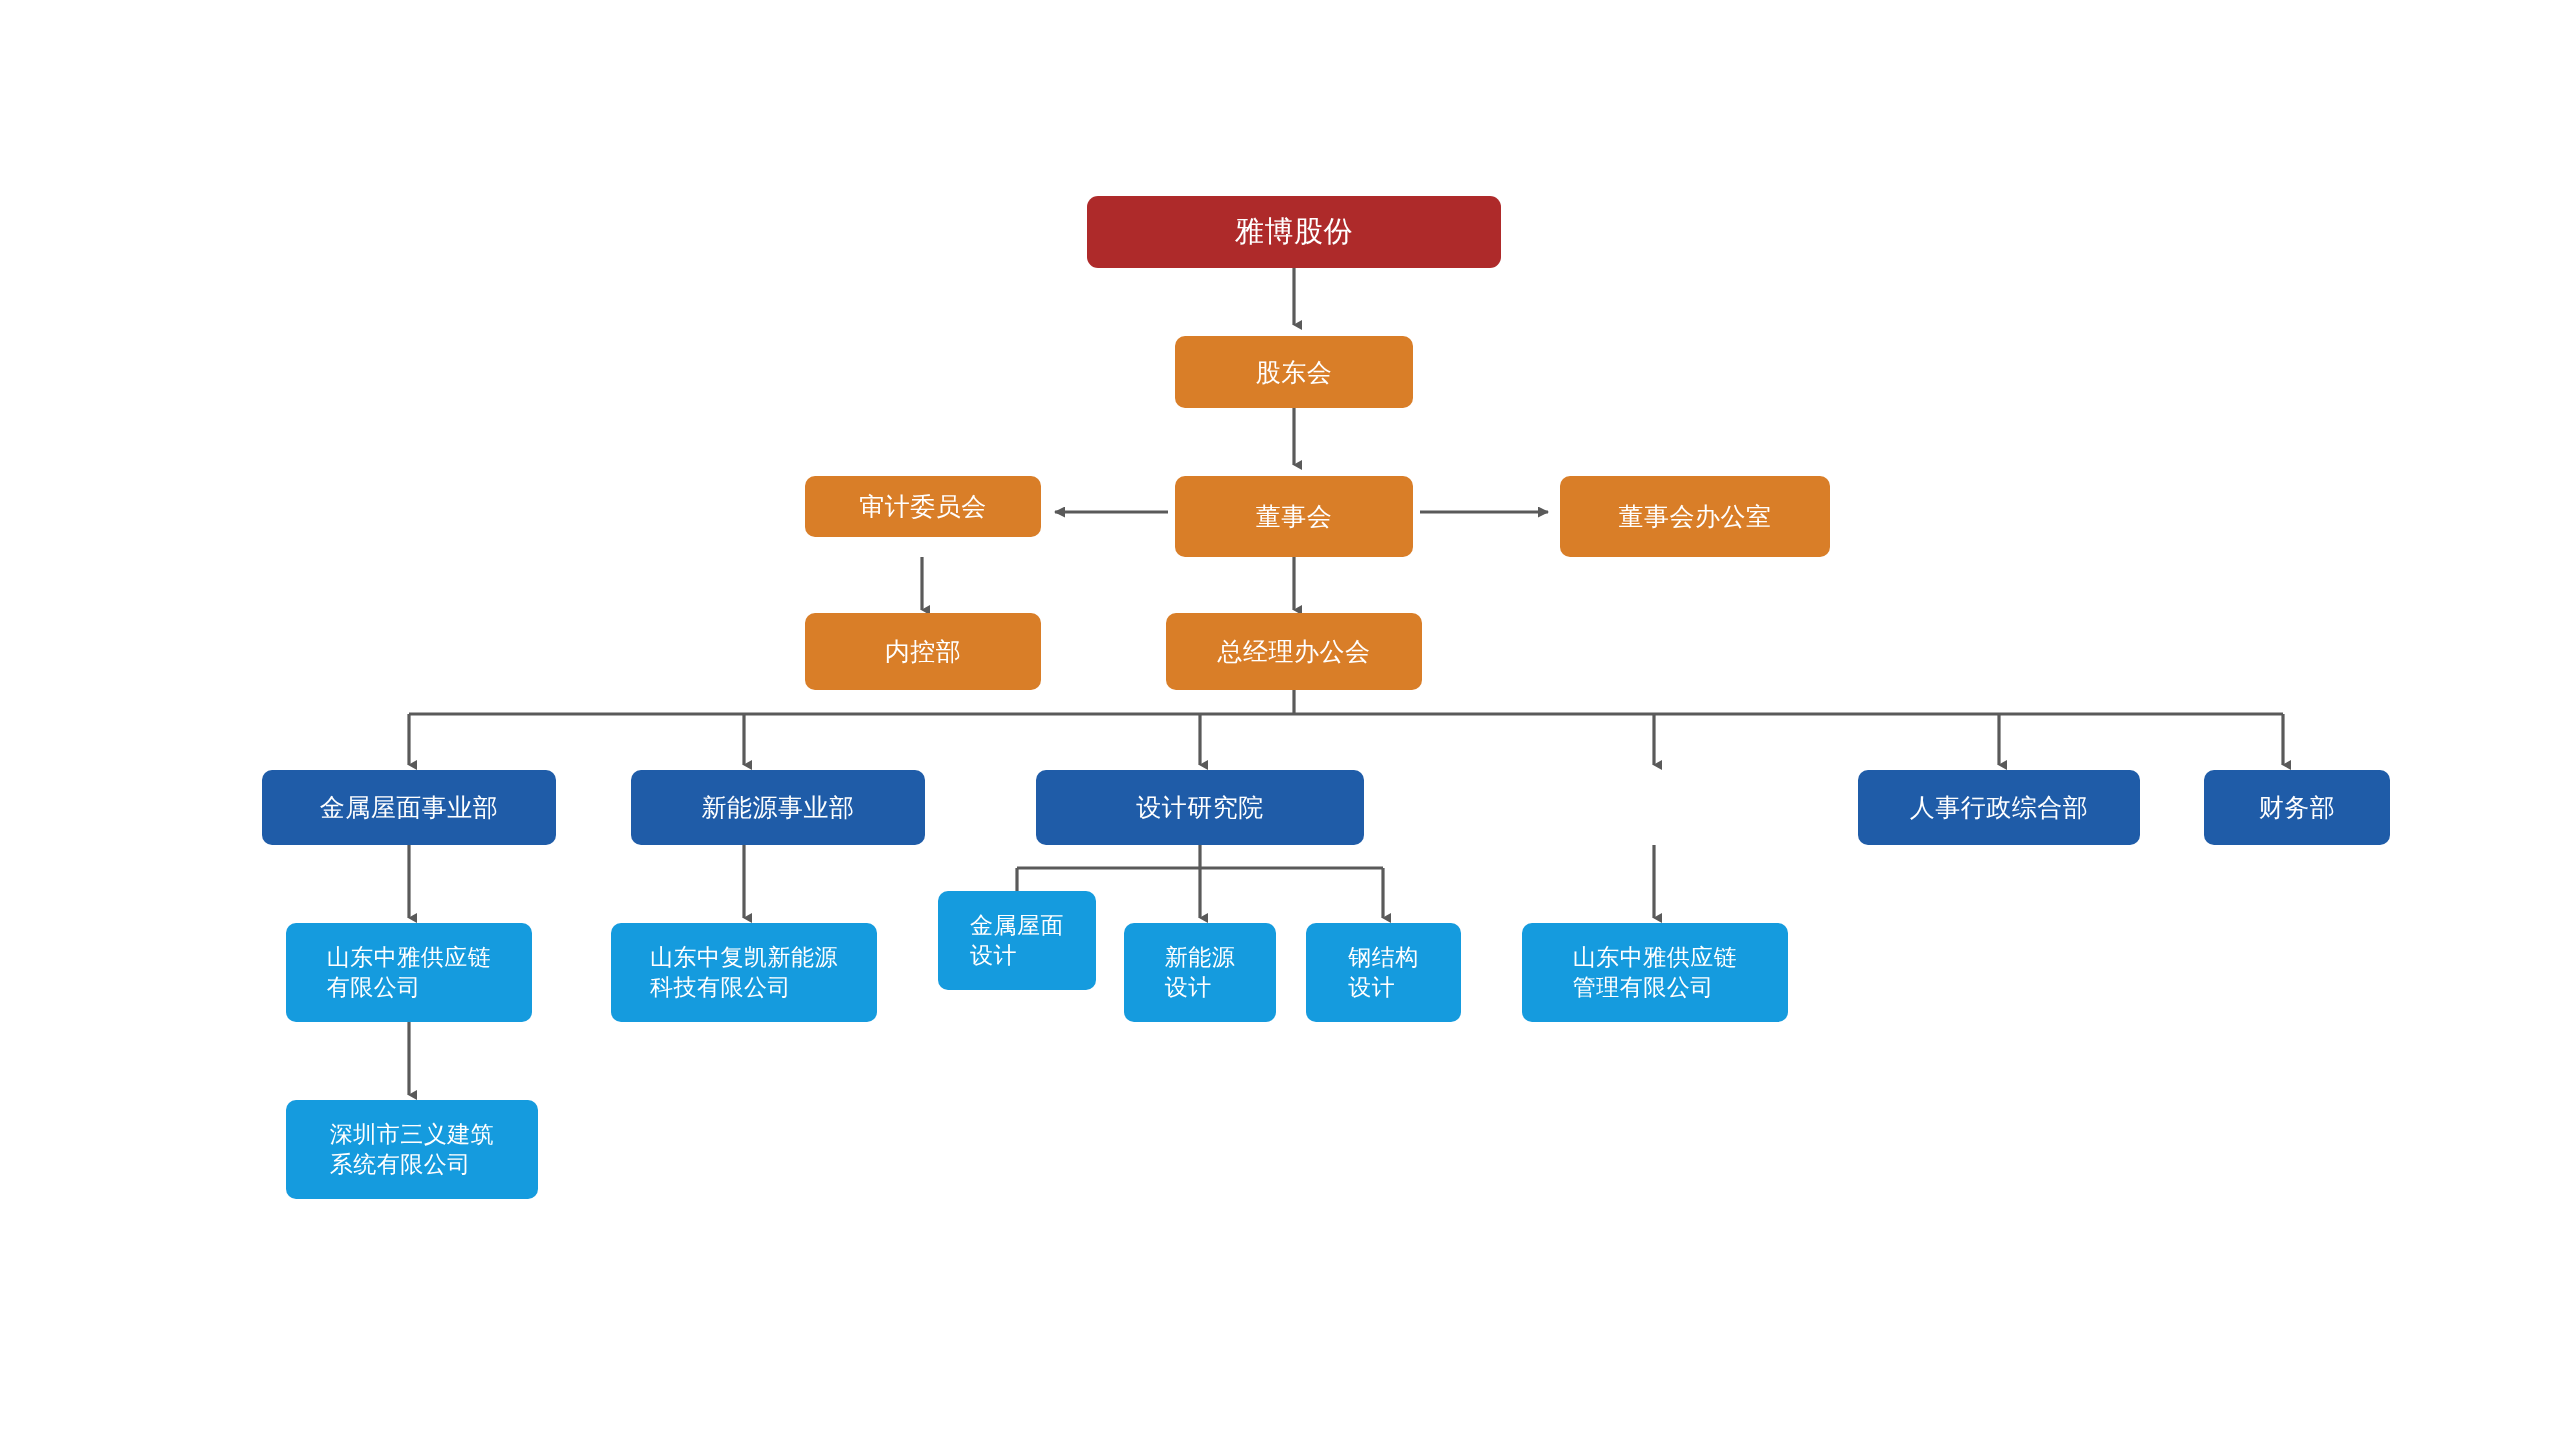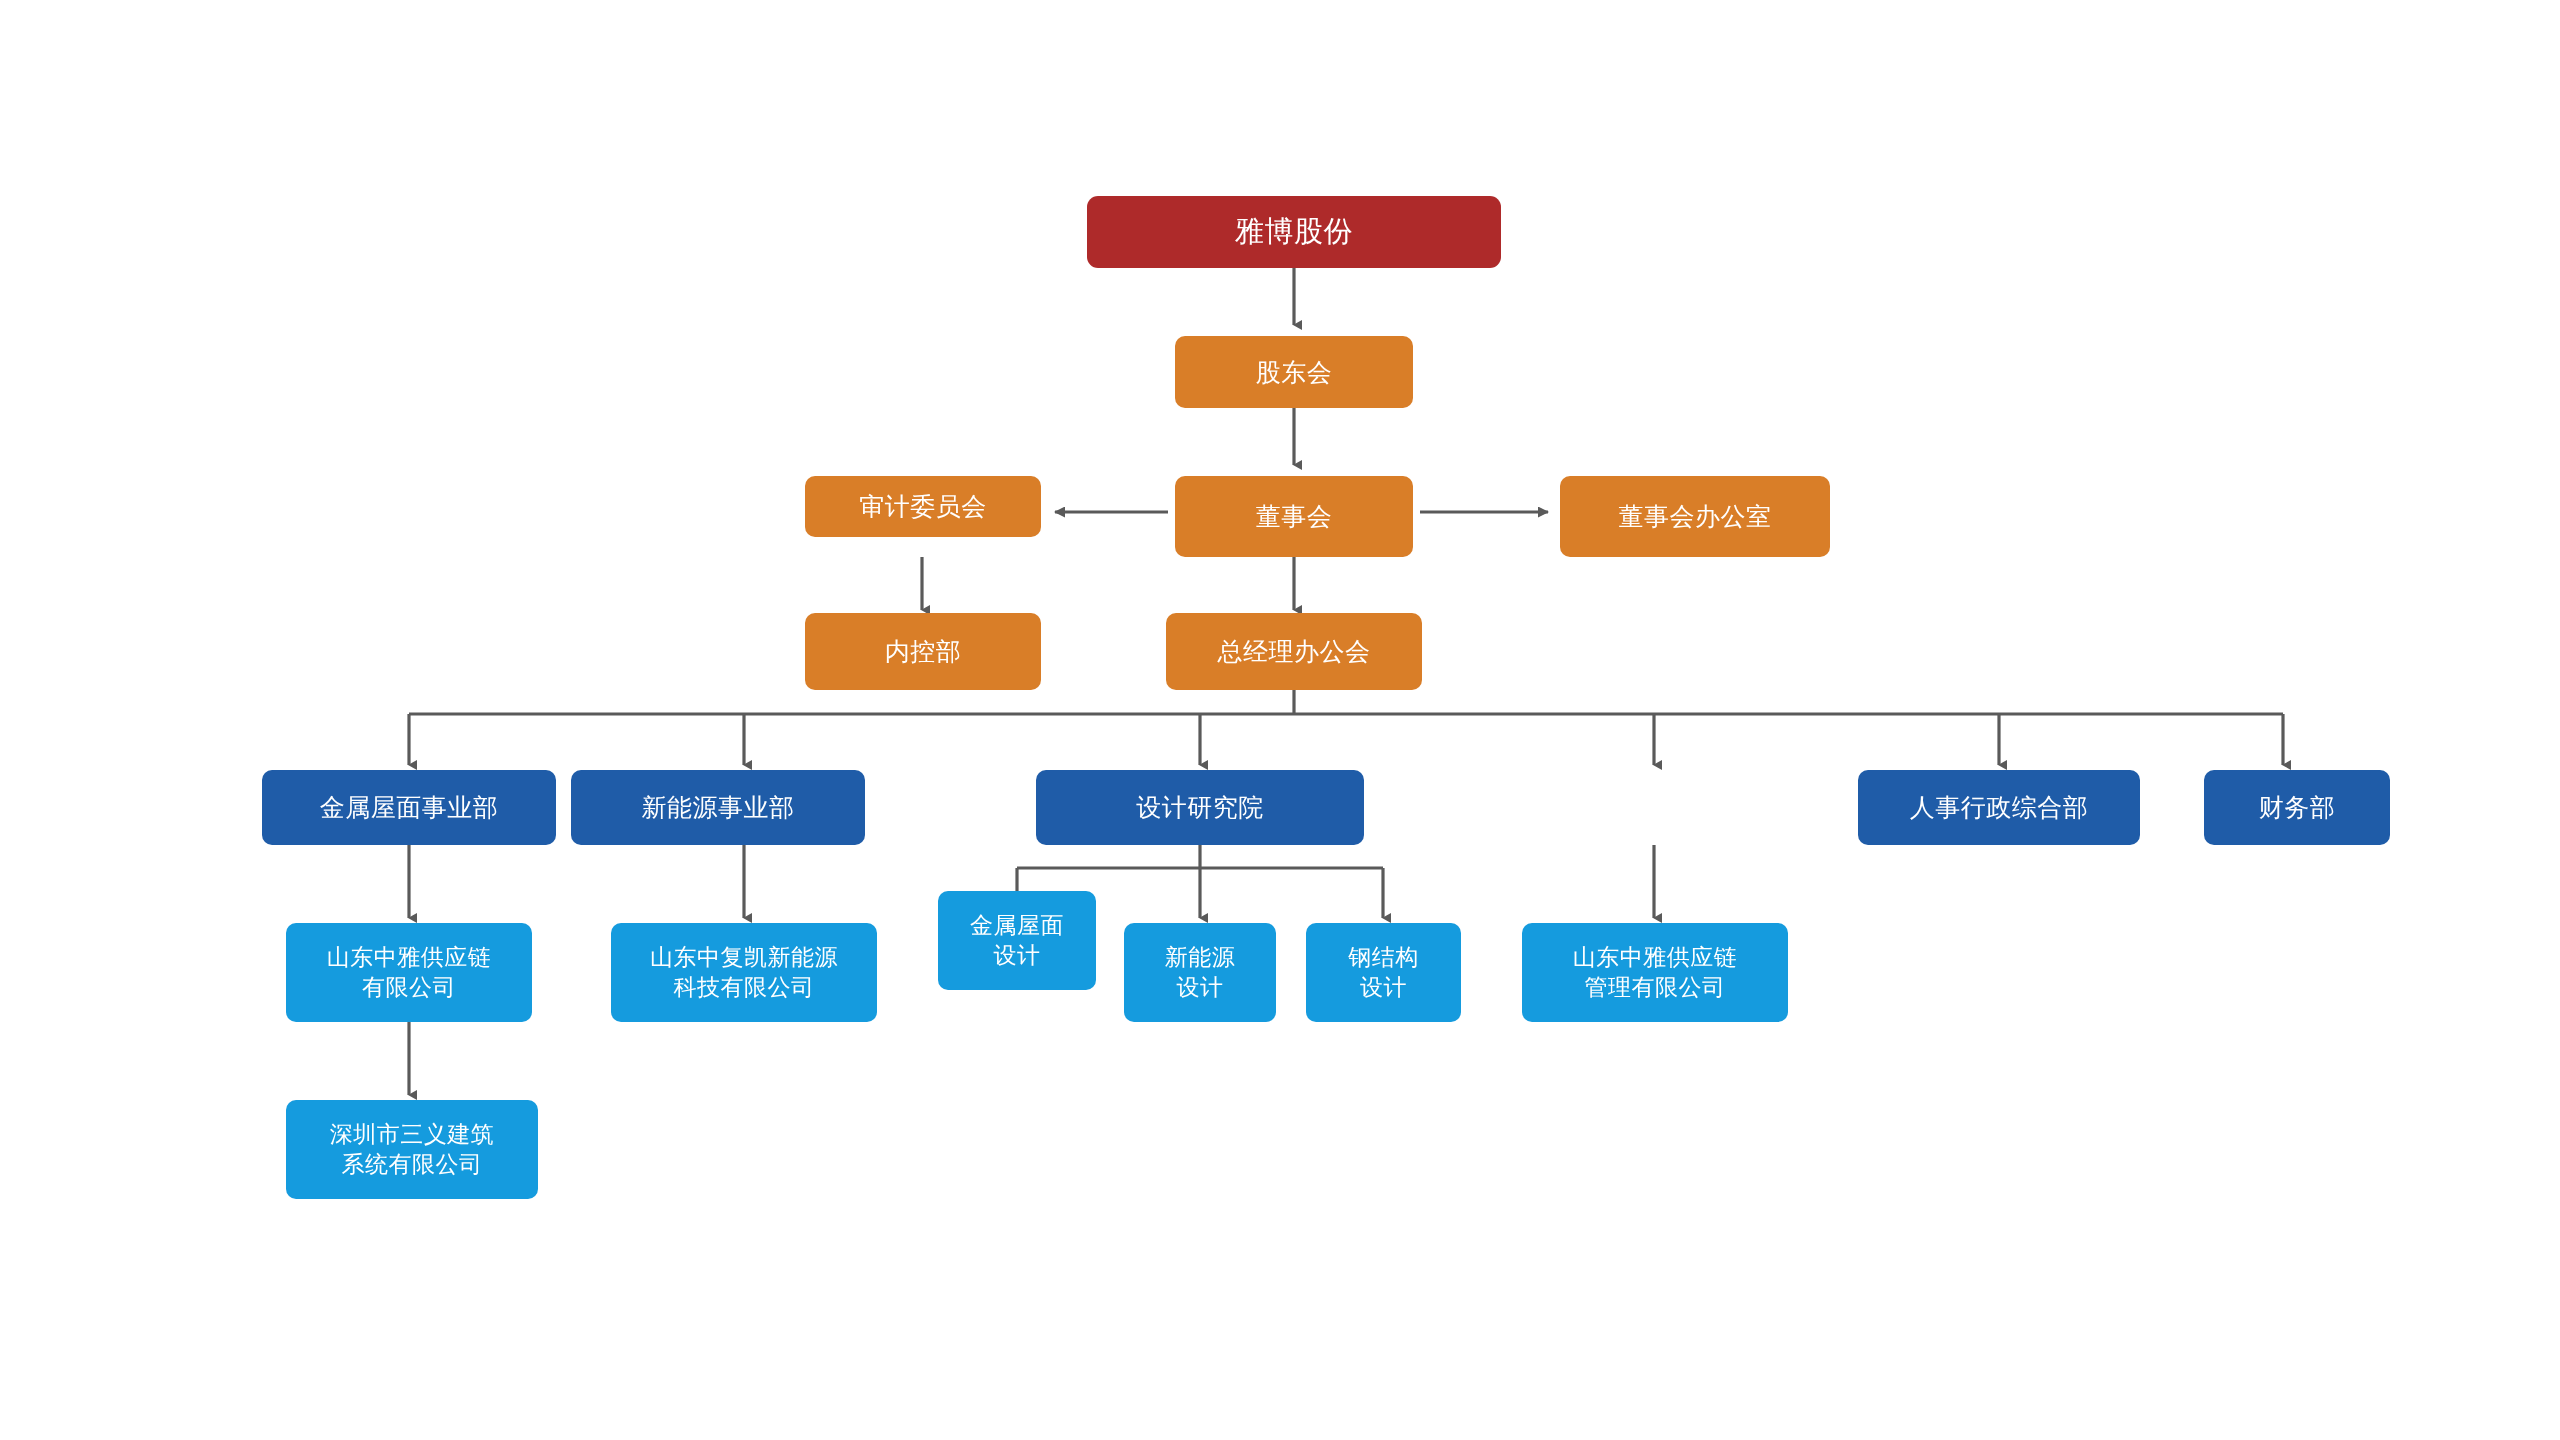--- a/index.html
+++ b/index.html
@@ -25,21 +25,21 @@
     width: 2560px;
     height: 1440px;
     pointer-events: none;
   }
   .node {
     position: absolute;
     box-sizing: border-box;
     display: flex;
     align-items: center;
     justify-content: center;
-    text-align: center;
+    text-align: left;
     color: #ffffff;
     border-radius: 10px;
     line-height: 1.30;
     letter-spacing: 0.5px;
     white-space: pre-line;
     padding: 2px 22px;
     z-index: 2;
   }
   .node.root      { background: #ae2a2a; border-radius: 11px; }
   .node.gov       { background: #d97e28; }
@@ -113,21 +113,21 @@
   <div class="node gov size-gov" style="left:1175px; top:476px; width:238px; height:81px;">董事会</div>
 
   <div class="node gov size-gov" style="left:1560px; top:476px; width:270px; height:81px;">董事会办公室</div>
 
   <div class="node gov size-gov" style="left:805px; top:613px; width:236px; height:77px;">内控部</div>
 
   <div class="node gov size-gov" style="left:1166px; top:613px; width:256px; height:77px;">总经理办公会</div>
 
   <div class="node division size-div" style="left:262px; top:770px; width:294px; height:75px;">金属屋面事业部</div>
 
-  <div class="node division size-div" style="left:571px; top:770px; width:294px; height:75px;">新能源事业部</div>
+  <div class="node division size-div" style="left:631px; top:770px; width:294px; height:75px;">新能源事业部</div>
 
   <div class="node division size-div" style="left:1036px; top:770px; width:328px; height:75px;">设计研究院</div>
 
 
   <div class="node division size-div" style="left:1858px; top:770px; width:282px; height:75px;">人事行政综合部</div>
 
   <div class="node division size-div" style="left:2190px; top:770px; width:186px; height:75px;margin-left:14px;">财务部</div>
 
   <div class="node company size-co" style="left:286px; top:923px; width:246px; height:99px;">山东中雅供应链
 有限公司</div>

